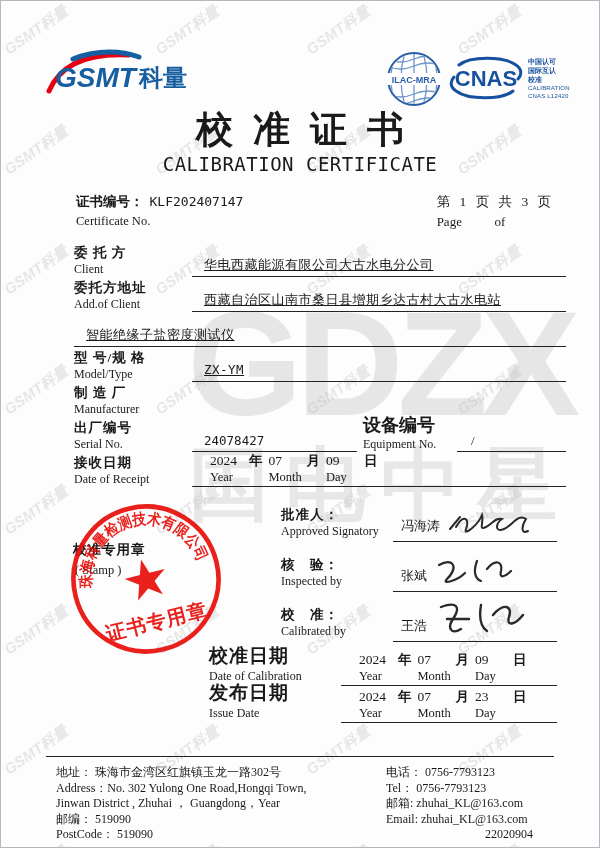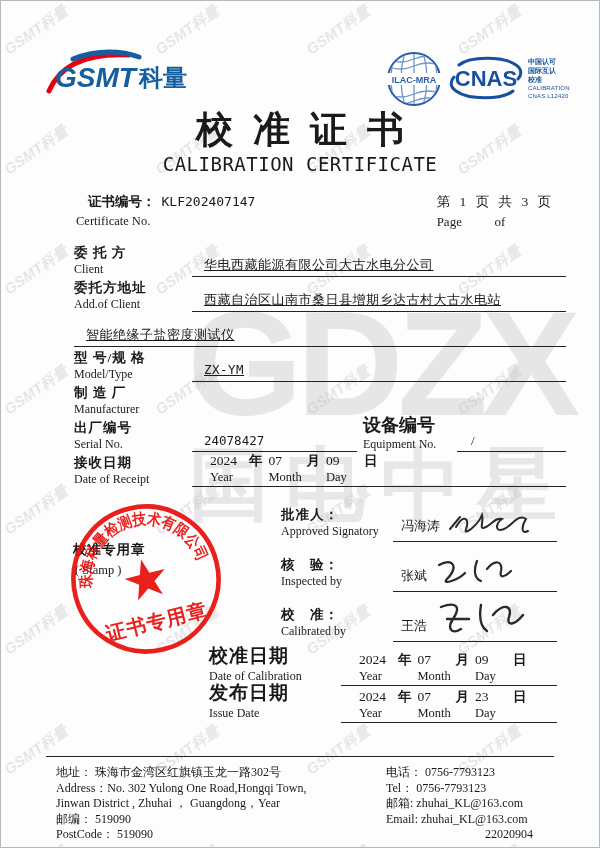--- a/index.html
+++ b/index.html
@@ -31,21 +31,21 @@
     font-family:"Liberation Sans",sans-serif; color:#16509e; }
   .accred .zh5 { font-size:7px; font-weight:bold; line-height:9px; }
   .accred .en5 { font-size:6px; line-height:8px; letter-spacing:0.2px; }
   
   .title-zh { position:absolute; top:104px; left:0; width:100%; text-align:center; z-index:2;
     font-size:37px; font-weight:bold; letter-spacing:20px; text-indent:20px; }
   .title-en { position:absolute; top:152px; left:0; width:100%; text-align:center; z-index:2;
     font-size:19px; font-family:"DejaVu Sans Mono","Liberation Mono",monospace; letter-spacing:0.5px; }
   
   .certrow { position:absolute; top:192px; left:75px; right:45px; z-index:2; display:flex; justify-content:space-between; }
-  .cr-zh { font-size:13.5px; font-weight:bold;margin-left:12px; }
+  .cr-zh { font-size:13.5px; font-weight:bold; }
   .cr-val { font-family:"DejaVu Sans Mono","Liberation Mono",monospace; font-weight:normal; font-size:13px; margin-left:6px; }
   .cr-en { font-size:12.5px; margin-top:3px; font-weight:normal; }
   .pageinfo { text-align:left; }
   .pi-zh { font-size:13.5px; letter-spacing:3px; }
   .pi-en { font-size:13px; margin-top:3px; white-space:pre; }
   
   .form { position:absolute; left:73px; top:241px; width:492px; z-index:2; }
   .frow { display:flex; align-items:flex-end; height:35px; }
   .flabel { width:118px; flex:none; padding-bottom:1px; }
   .flabel .zh { font-size:13.5px; font-weight:bold; letter-spacing:1px; white-space:nowrap; }

